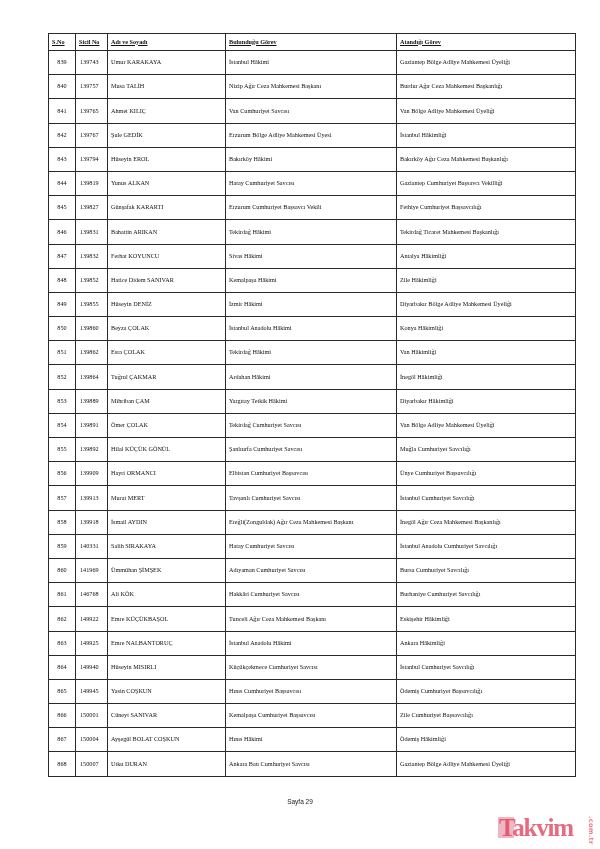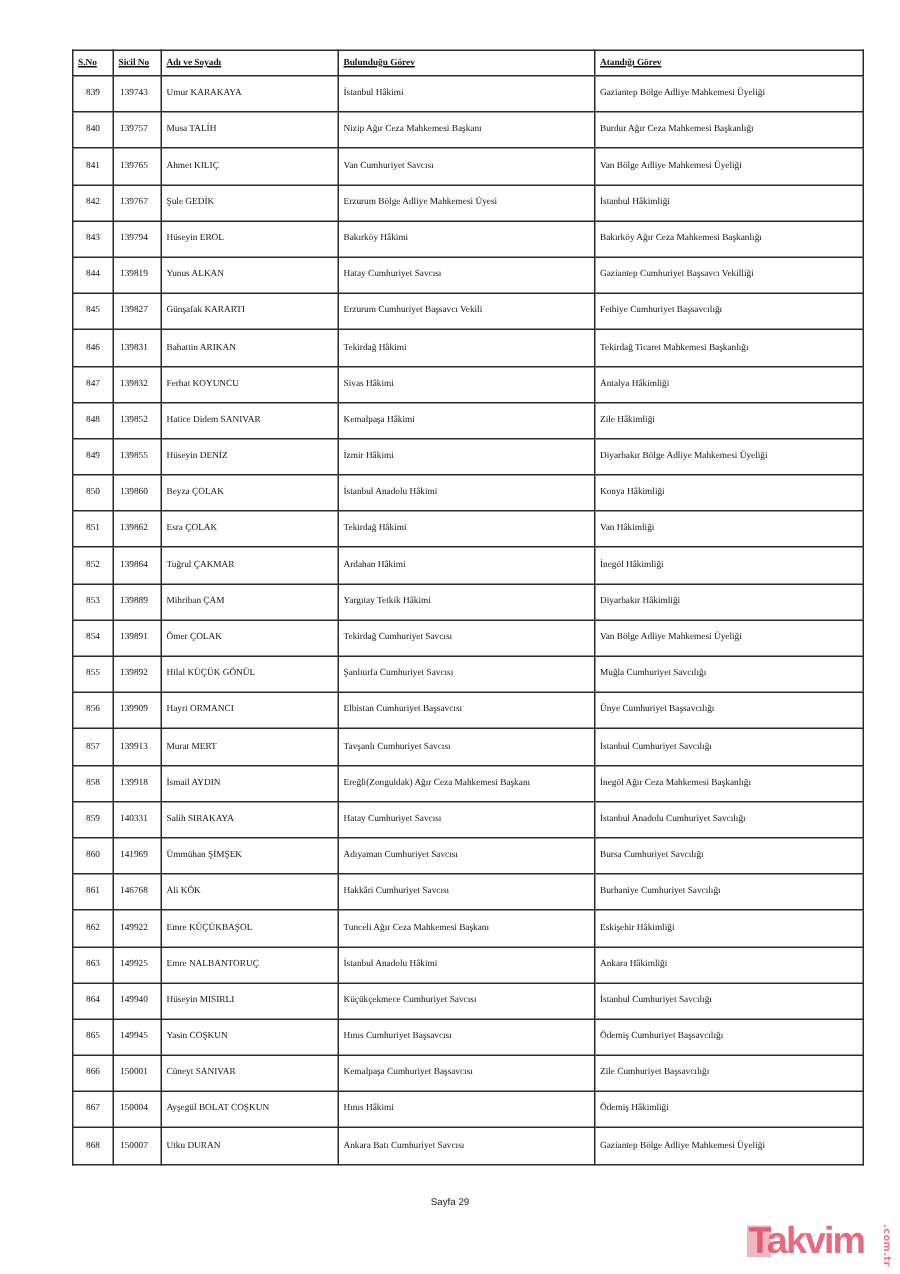--- a/index.html
+++ b/index.html
@@ -107,21 +107,21 @@
     top: 5px;
     width: 16px;
     height: 21px;
     background: #e8a0ad;
     opacity: .75;
   }
   #watermark .wm-word {
     position: absolute;
     left: 1px;
     top: 2px;
-    font-family: Liberation Sans, sans-serif;
+    font-family: Liberation Serif, serif;
     font-weight: bold;
     font-size: 25px;
     letter-spacing: -1.2px;
     color: #e2415c;
     opacity: .78;
     line-height: 27px;
   }
   #watermark .wm-tld {
     position: absolute;
     right: 1px;

